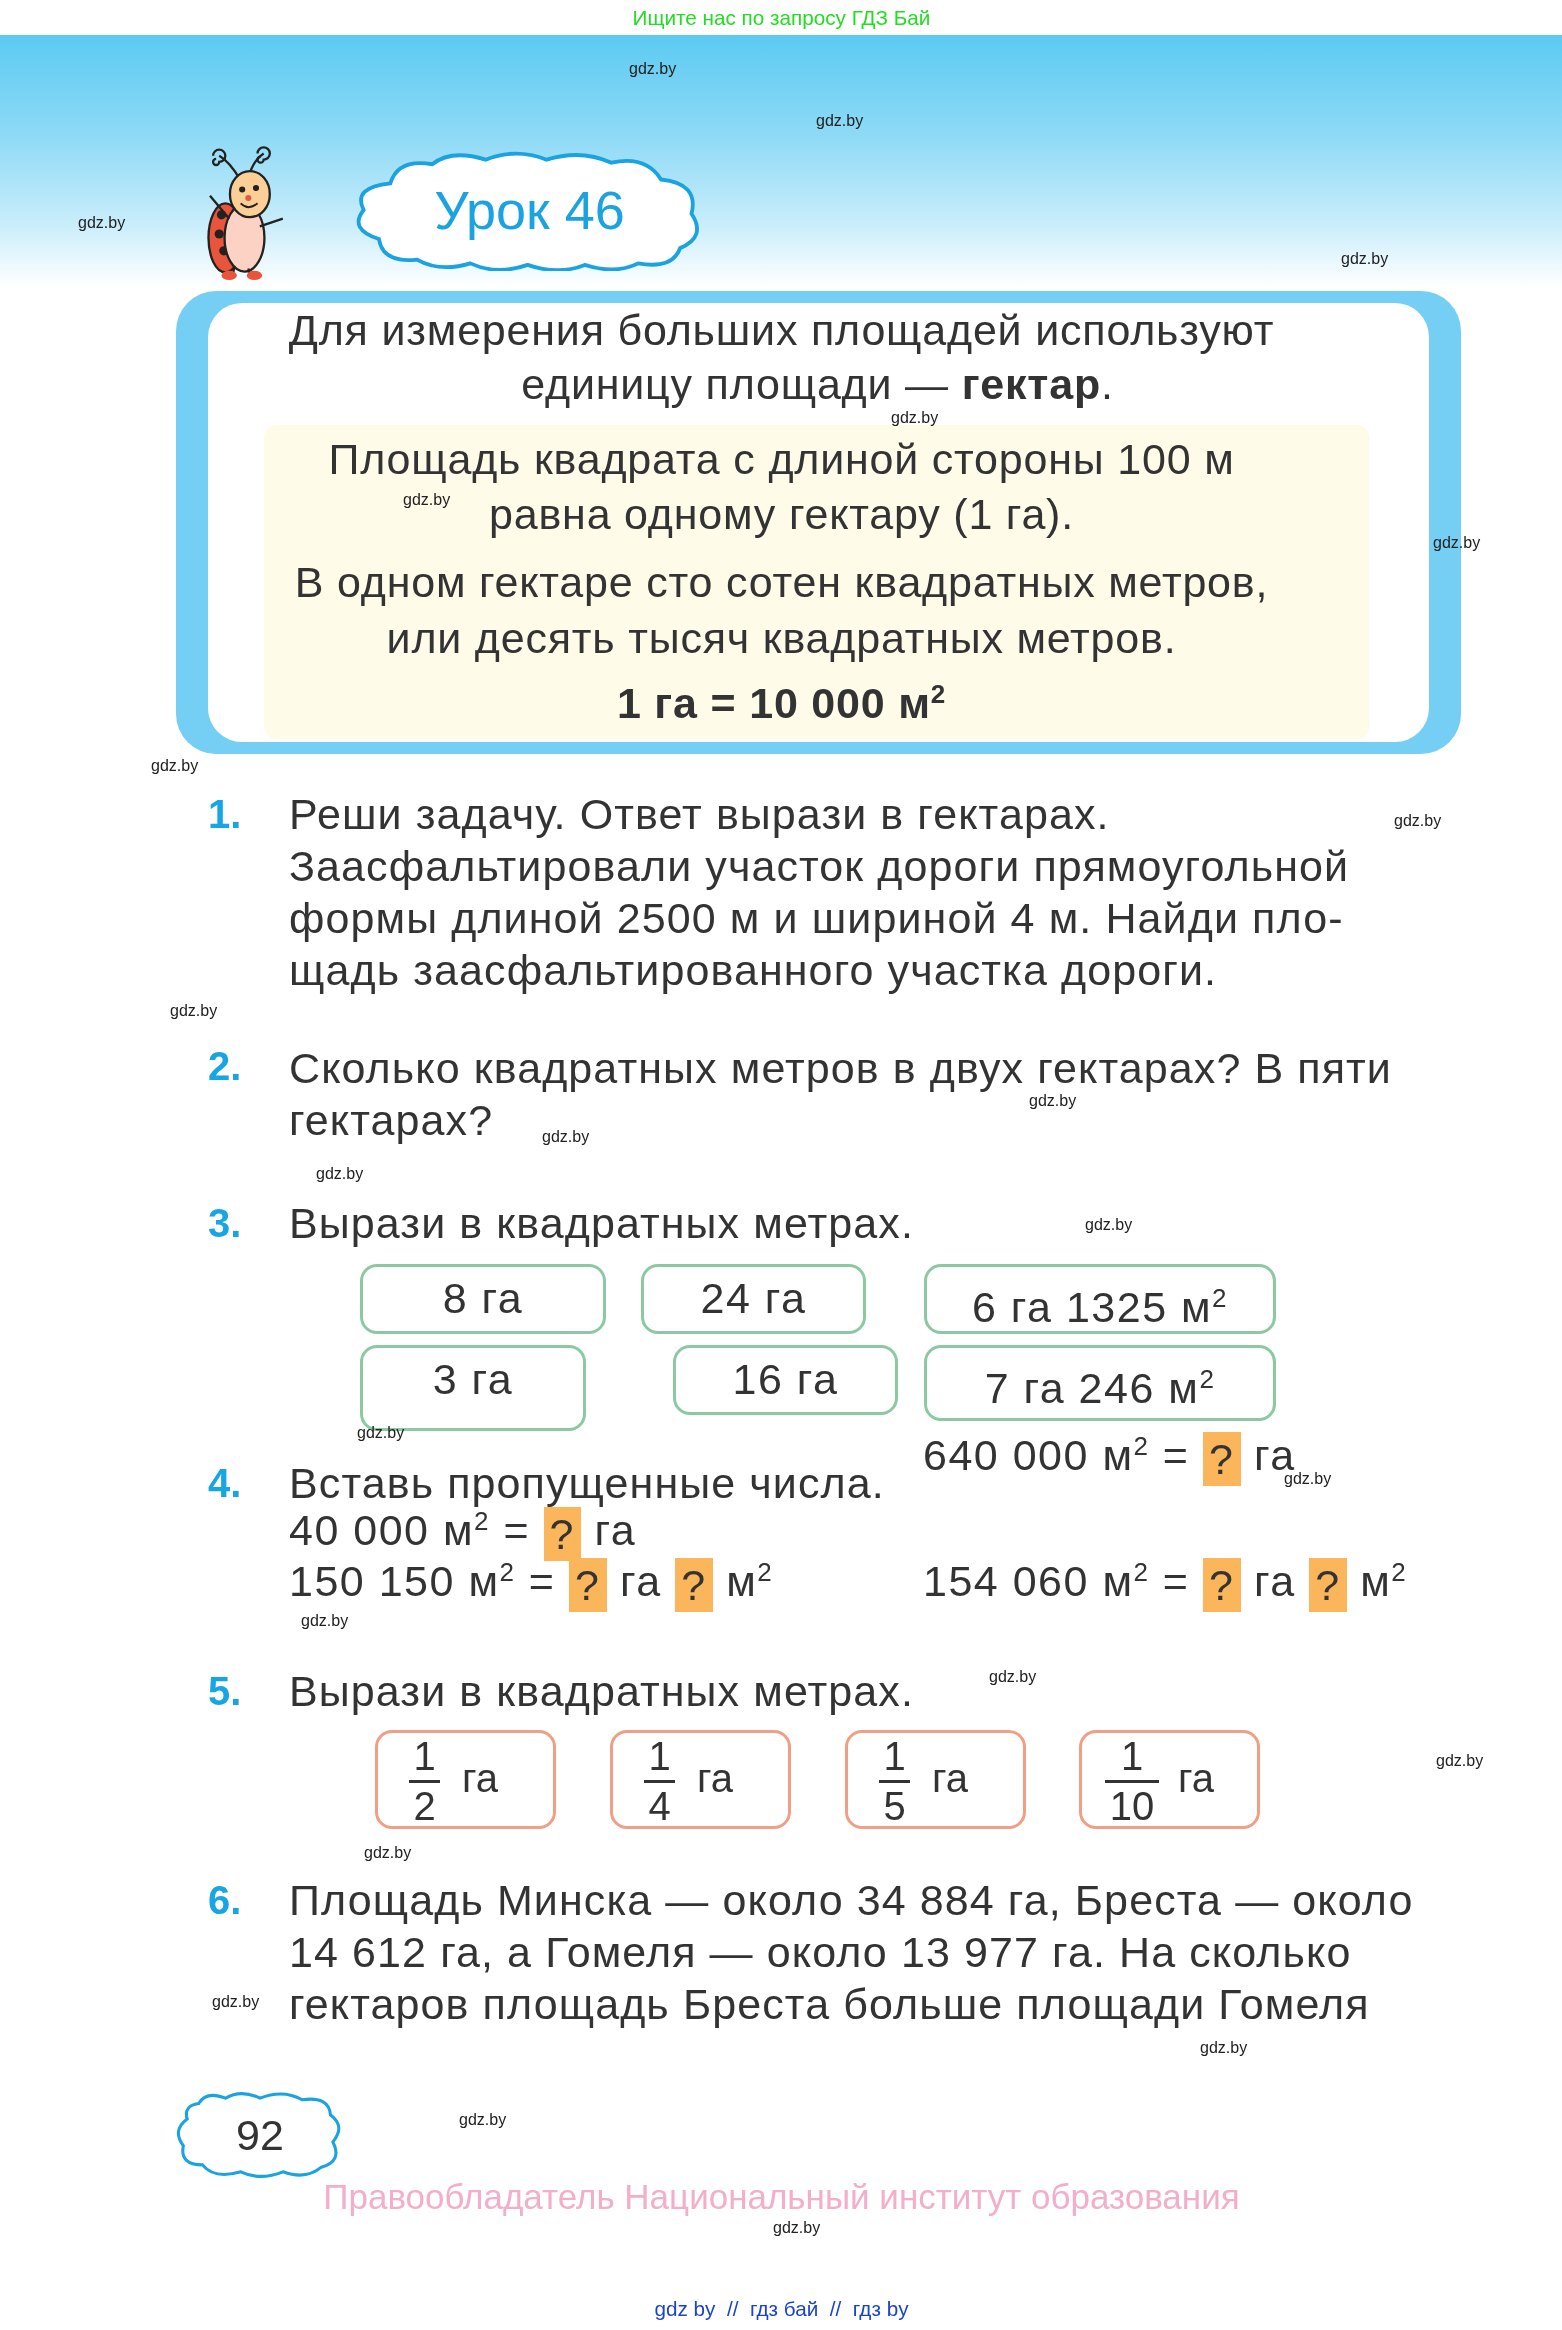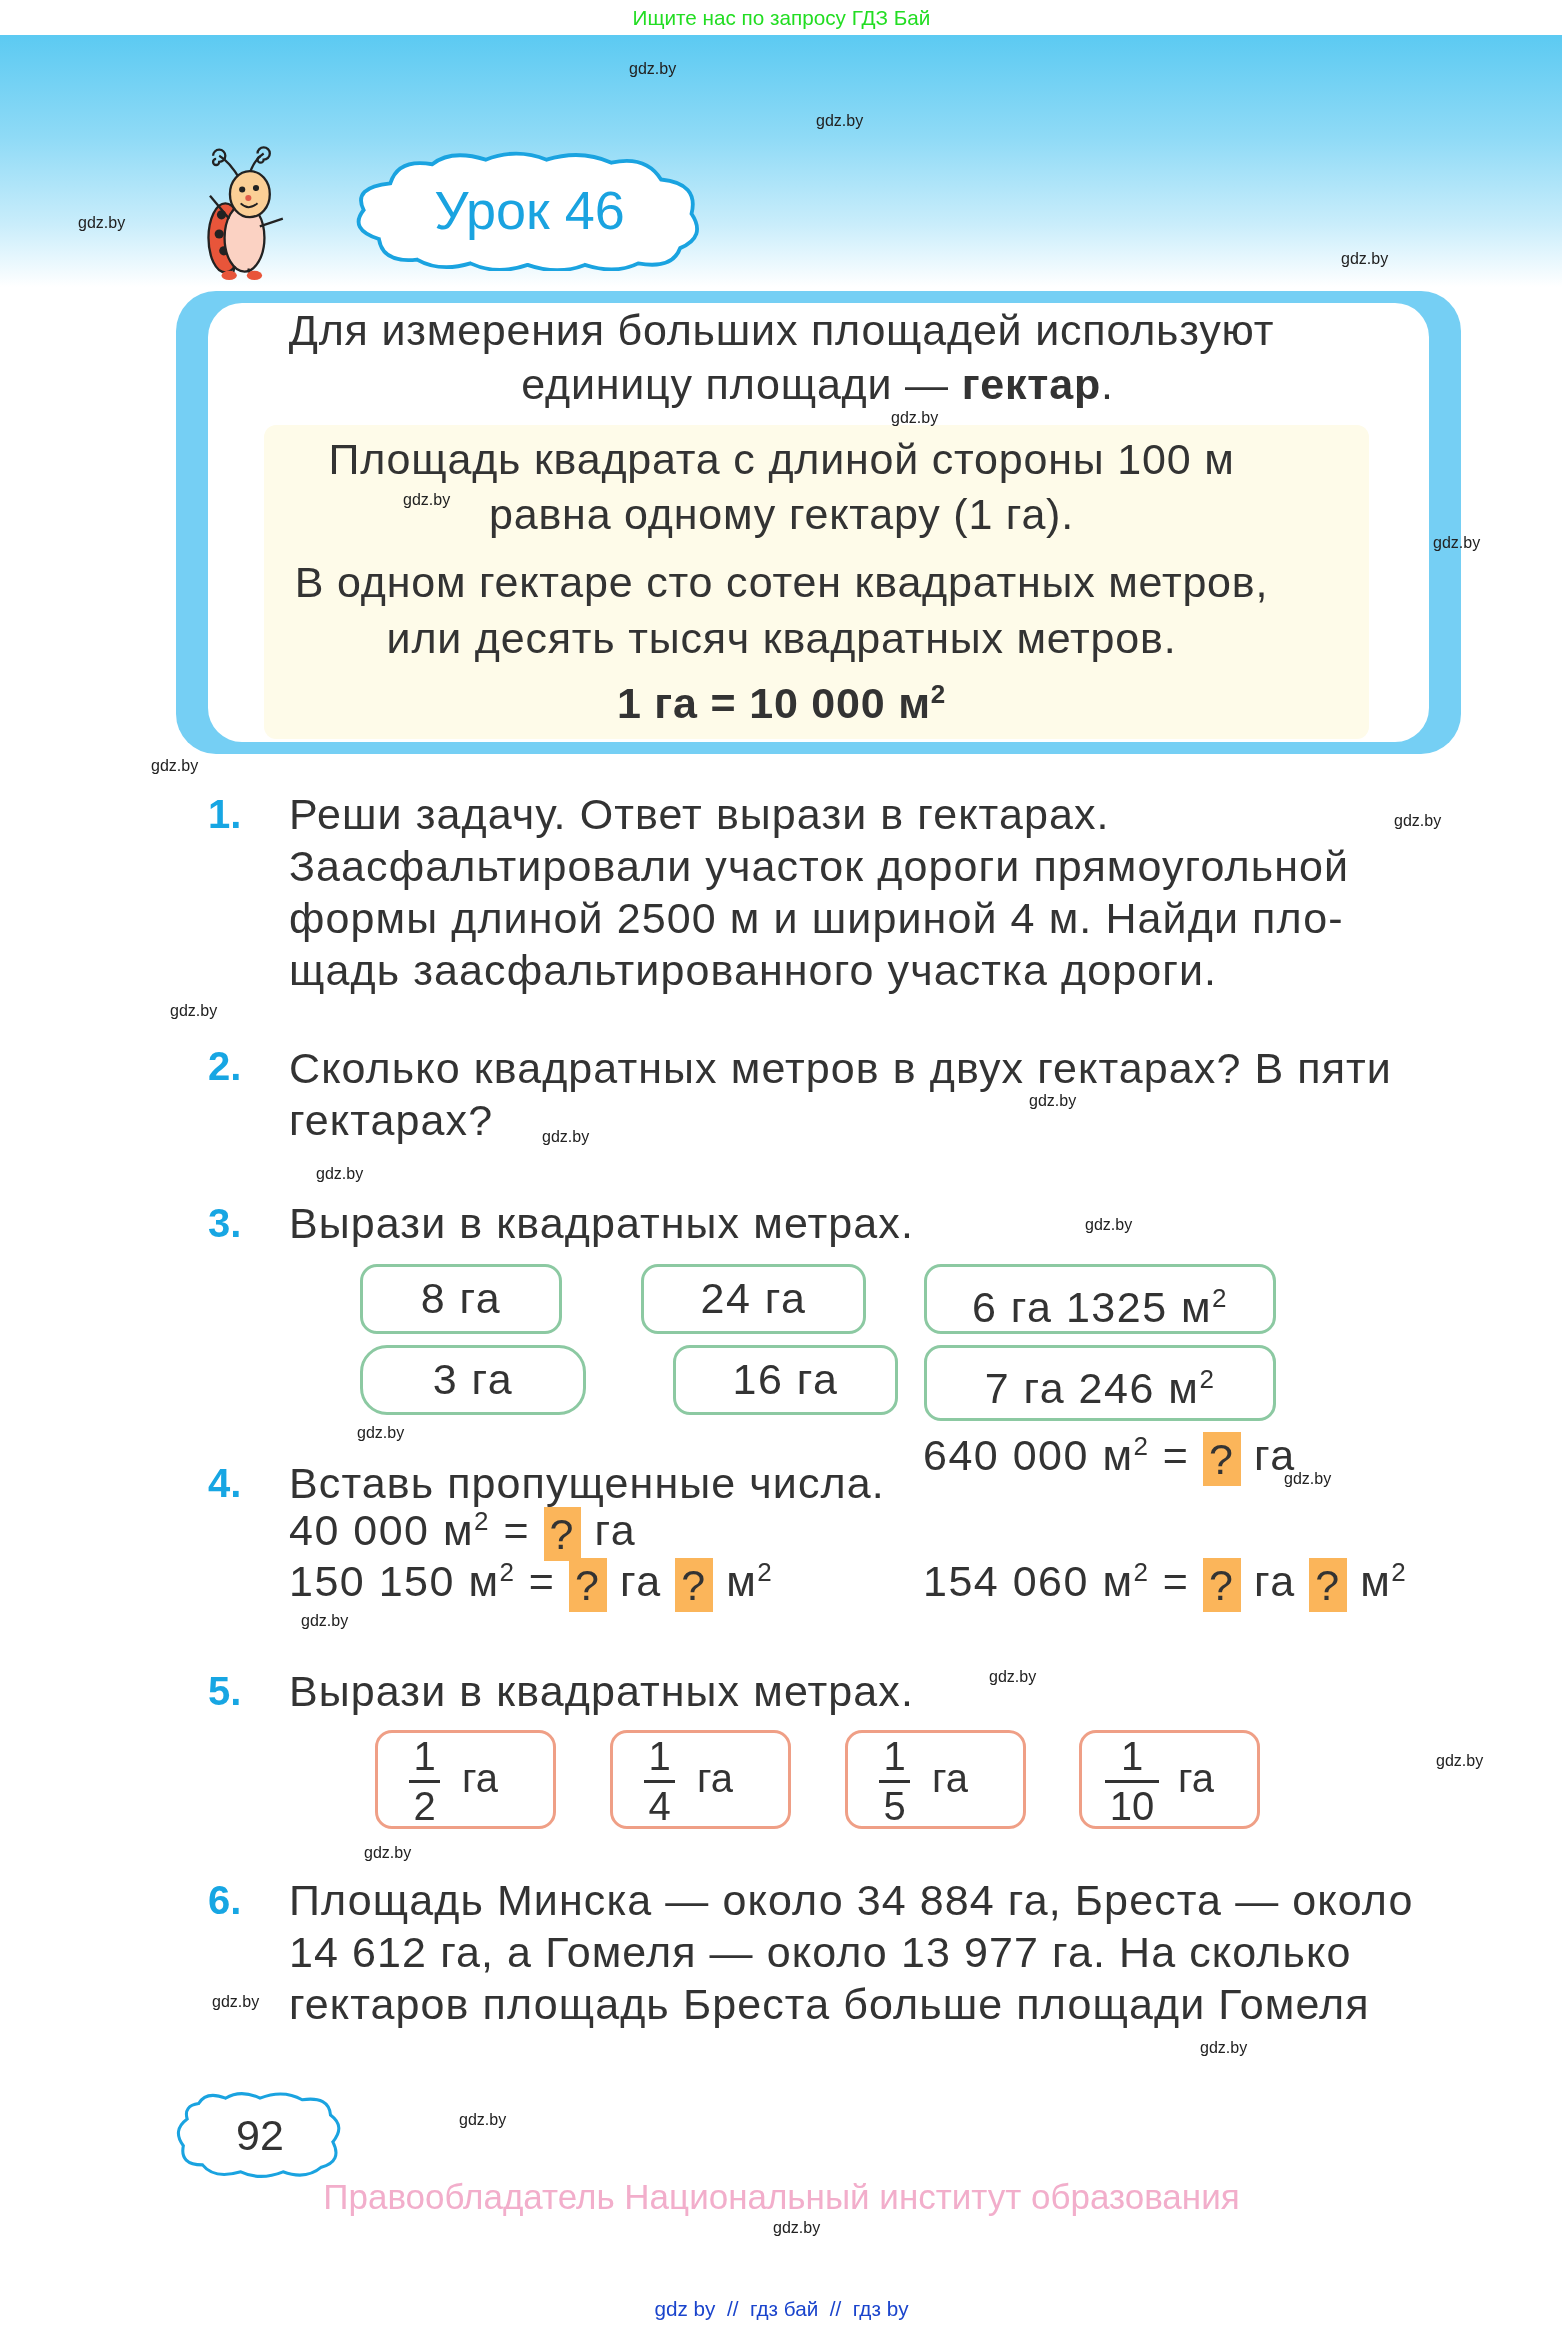--- a/index.html
+++ b/index.html
@@ -156,24 +156,24 @@
   <div>гектарах?</div>
 </div>
 <div class="abs wm" style="left:1029px;top:1092px;">gdz.by</div>
 <div class="abs wm" style="left:542px;top:1128px;">gdz.by</div>
 <div class="abs wm" style="left:316px;top:1165px;">gdz.by</div>
 
 <div class="abs task-num" style="top:1201px;">3.</div>
 <div class="abs task-text" style="top:1197px;">Вырази в квадратных метрах.</div>
 <div class="abs wm" style="left:1085px;top:1216px;">gdz.by</div>
 
-<div class="abs pill-green" style="left:360px;top:1264px;width:202px;height:70px;line-height:63px;"><span>8 га</span></div>
+<div class="abs pill-green" style="left:360px;top:1264px;width:246px;height:70px;line-height:63px;"><span>8 га</span></div>
 <div class="abs pill-green" style="left:641px;top:1264px;width:225px;height:70px;line-height:63px;"><span>24 га</span></div>
 <div class="abs pill-green" style="left:924px;top:1264px;width:352px;height:70px;line-height:63px;"><span>6 га 1325 м</span><sup style="font-size:26px;">2</sup></div>
-<div class="abs pill-green" style="left:360px;top:1345px;width:226px;height:70px;line-height:63px;border-radius:27px;"><span>3 га</span></div>
+<div class="abs pill-green" style="left:360px;top:1345px;width:226px;height:86px;line-height:63px;"><span>3 га</span></div>
 <div class="abs pill-green" style="left:673px;top:1345px;width:225px;height:70px;line-height:63px;"><span>16 га</span></div>
 <div class="abs pill-green" style="left:924px;top:1345px;width:352px;height:76px;line-height:63px;"><span>7 га 246 м</span><sup style="font-size:26px;">2</sup></div>
 
 <div class="abs wm" style="left:357px;top:1424px;">gdz.by</div>
 
 <div class="abs task-num" style="top:1461px;">4.</div>
 <div class="abs task-text" style="top:1457px;">Вставь пропущенные числа.</div>
 <div class="abs wm" style="left:1284px;top:1470px;">gdz.by</div>
 
 <div class="abs eq" style="left:289px;top:1506px;">

